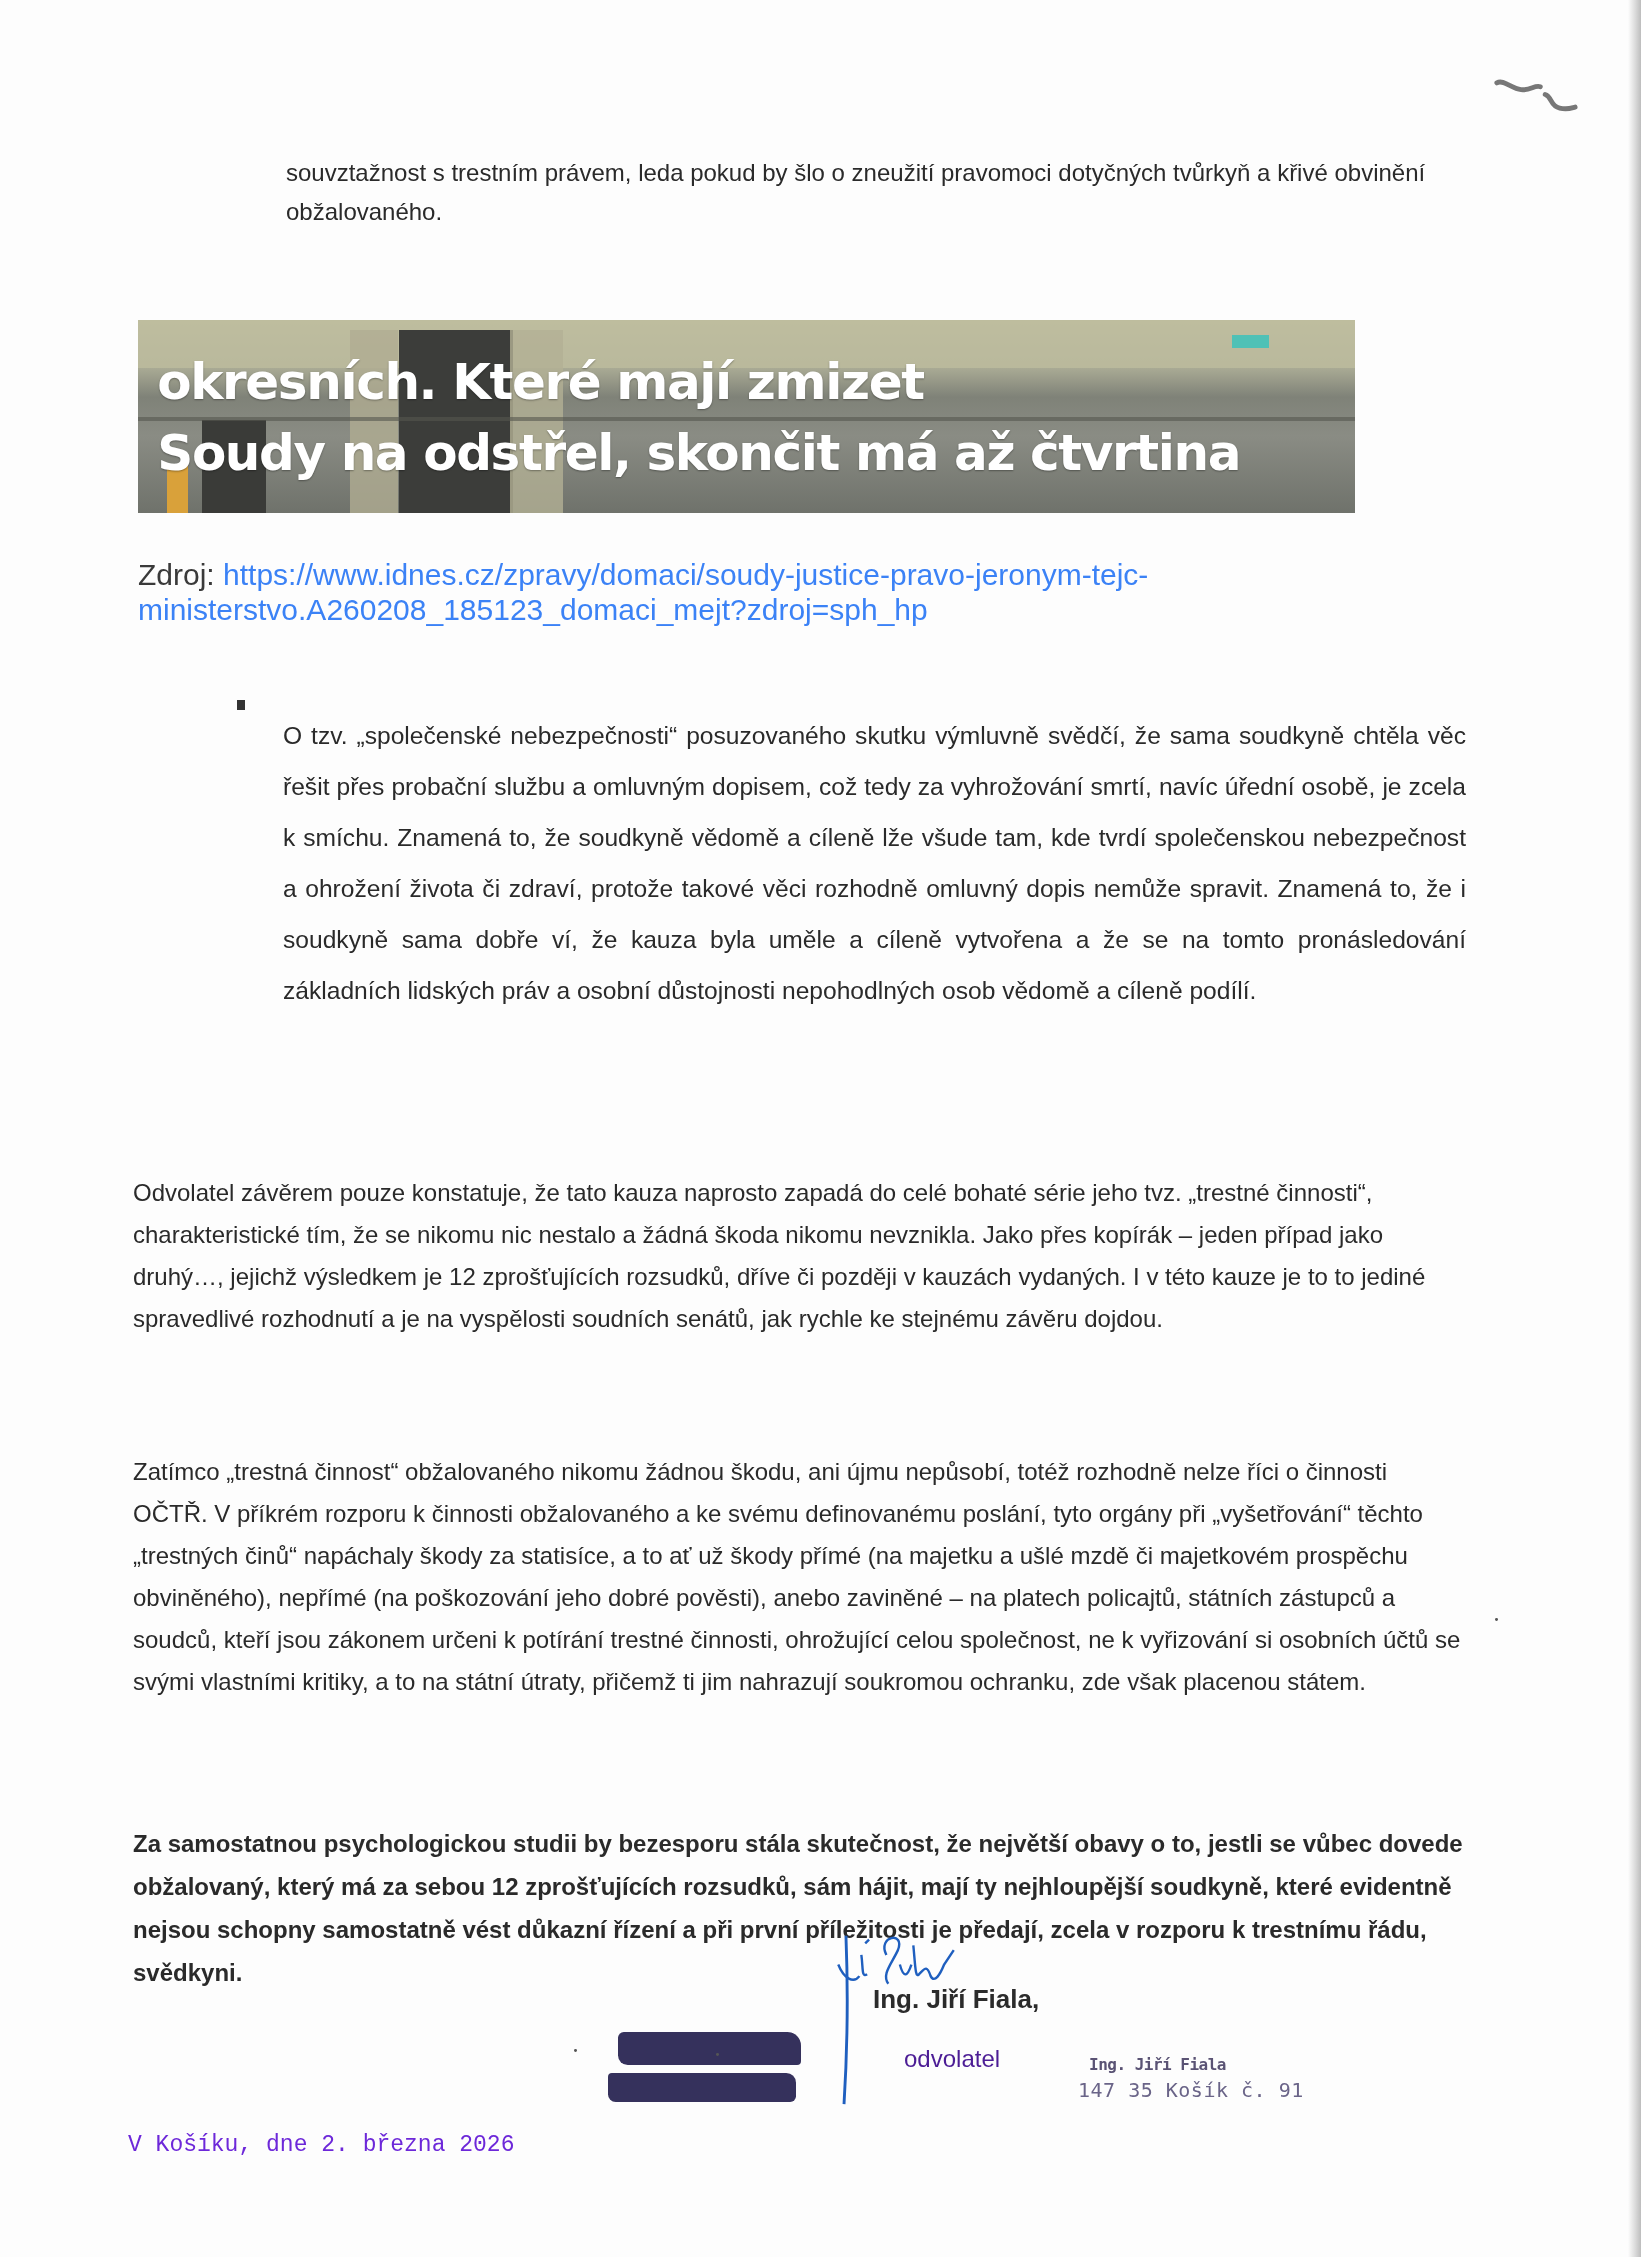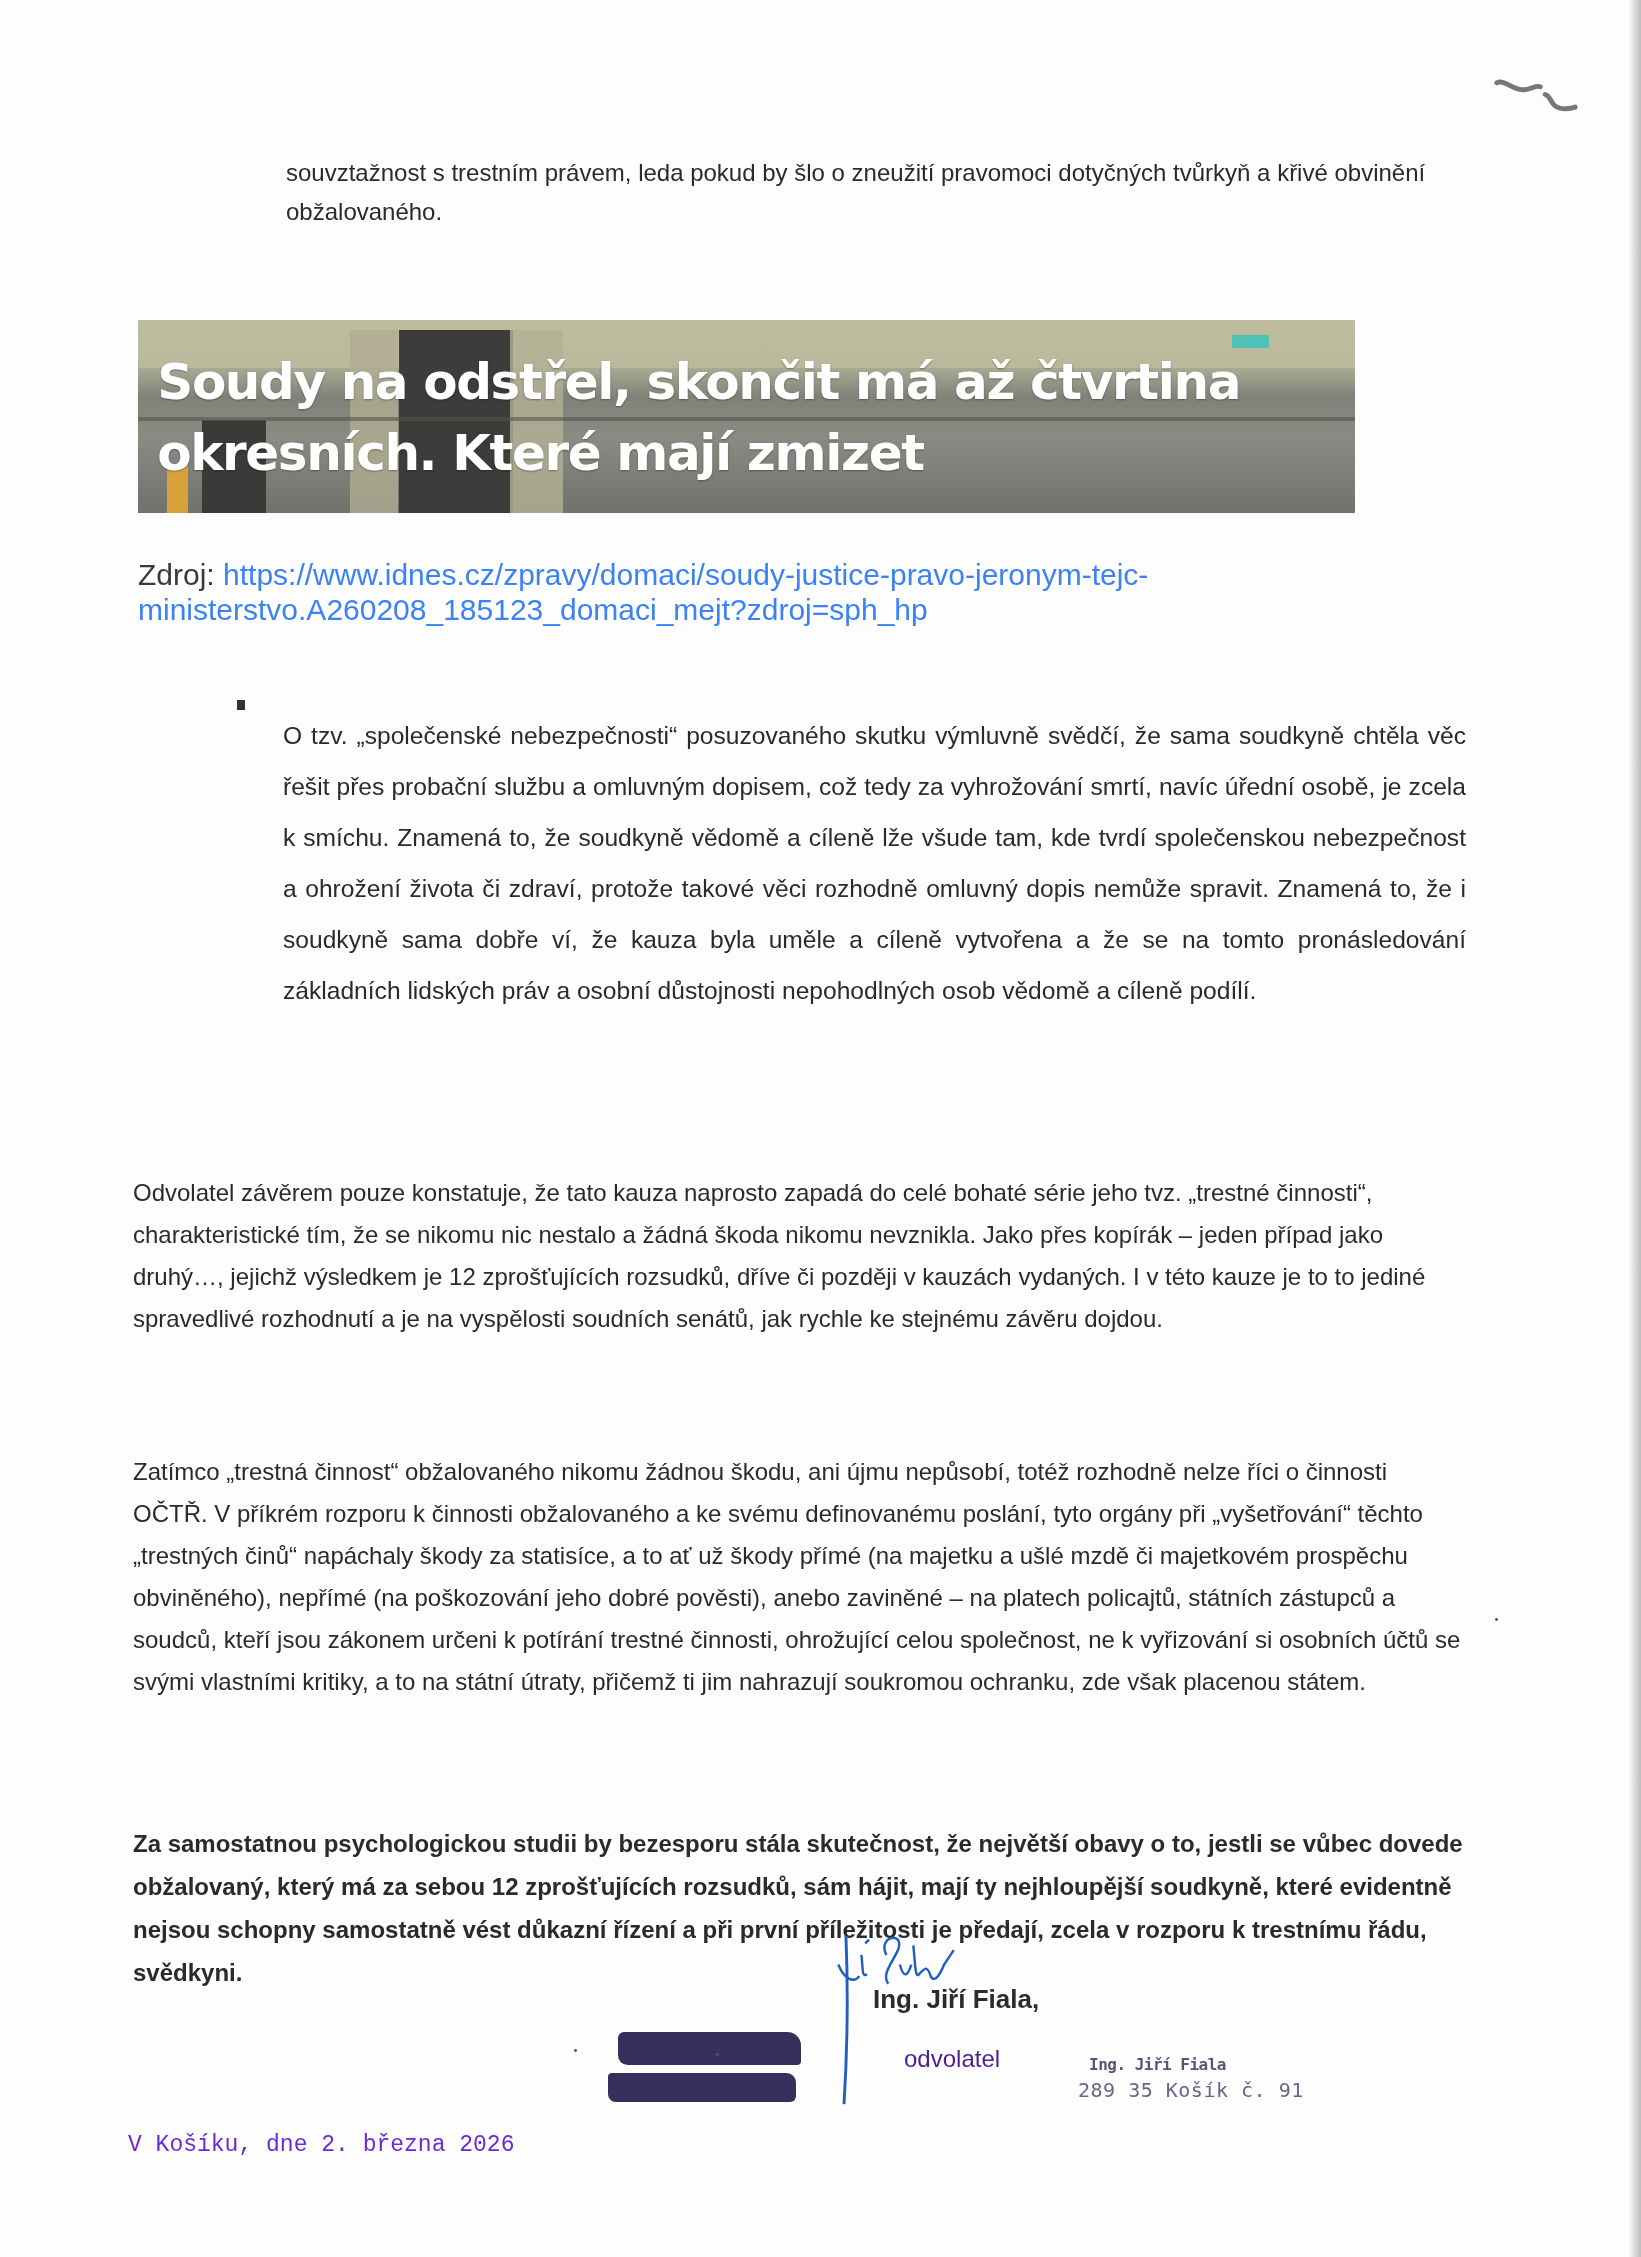--- a/index.html
+++ b/index.html
@@ -69,22 +69,22 @@
   <div class="upper-band"></div>
   <div class="stone-block"></div>
   <div class="door-left"></div>
   <div class="door-right"></div>
   <div class="stone-block2"></div>
   <div class="ledge"></div>
   <div class="teal-tag"></div>
   <div class="toy"></div>
 
   <div class="banner-title">
+    <div>okresních. Které mají zmizet</div>
     <div>Soudy na odstřel, skončit má až čtvrtina</div>
-    <div>okresních. Které mají zmizet</div>
   </div>
 </div>
 
 <div class="source">
   <span>Zdroj:</span>
   <a>https://www.idnes.cz/zpravy/domaci/soudy-justice-pravo-jeronym-tejc-ministerstvo.A260208_185123_domaci_mejt?zdroj=sph_hp</a>
 </div>
 
 <div class="bullet-wrap">
   <div class="bullet-mark"></div>
@@ -104,21 +104,21 @@
 <div class="signer-name">Ing. Jiří Fiala,</div>
 <div class="signer-role">odvolatel</div>
 
 <div class="stamp-smudge">
   <div class="l1"></div>
   <div class="l2"></div>
 </div>
 
 <div class="stamp">
   <span class="s1">Ing. Jiří Fiala</span>
-  <span class="s2">289 35  Košík  č. 91</span>
+  <span class="s2">147 35  Košík  č. 91</span>
 </div>
 
 <div class="date-line">V Košíku, dne 2. března 2026</div>
 
 <div class="dot" style="left:1495px;top:1618px;"></div>
 <div class="dot" style="left:574px;top:2049px;"></div>
 <div class="dot" style="left:716px;top:2053px;"></div>
 
 
 </body></html>

